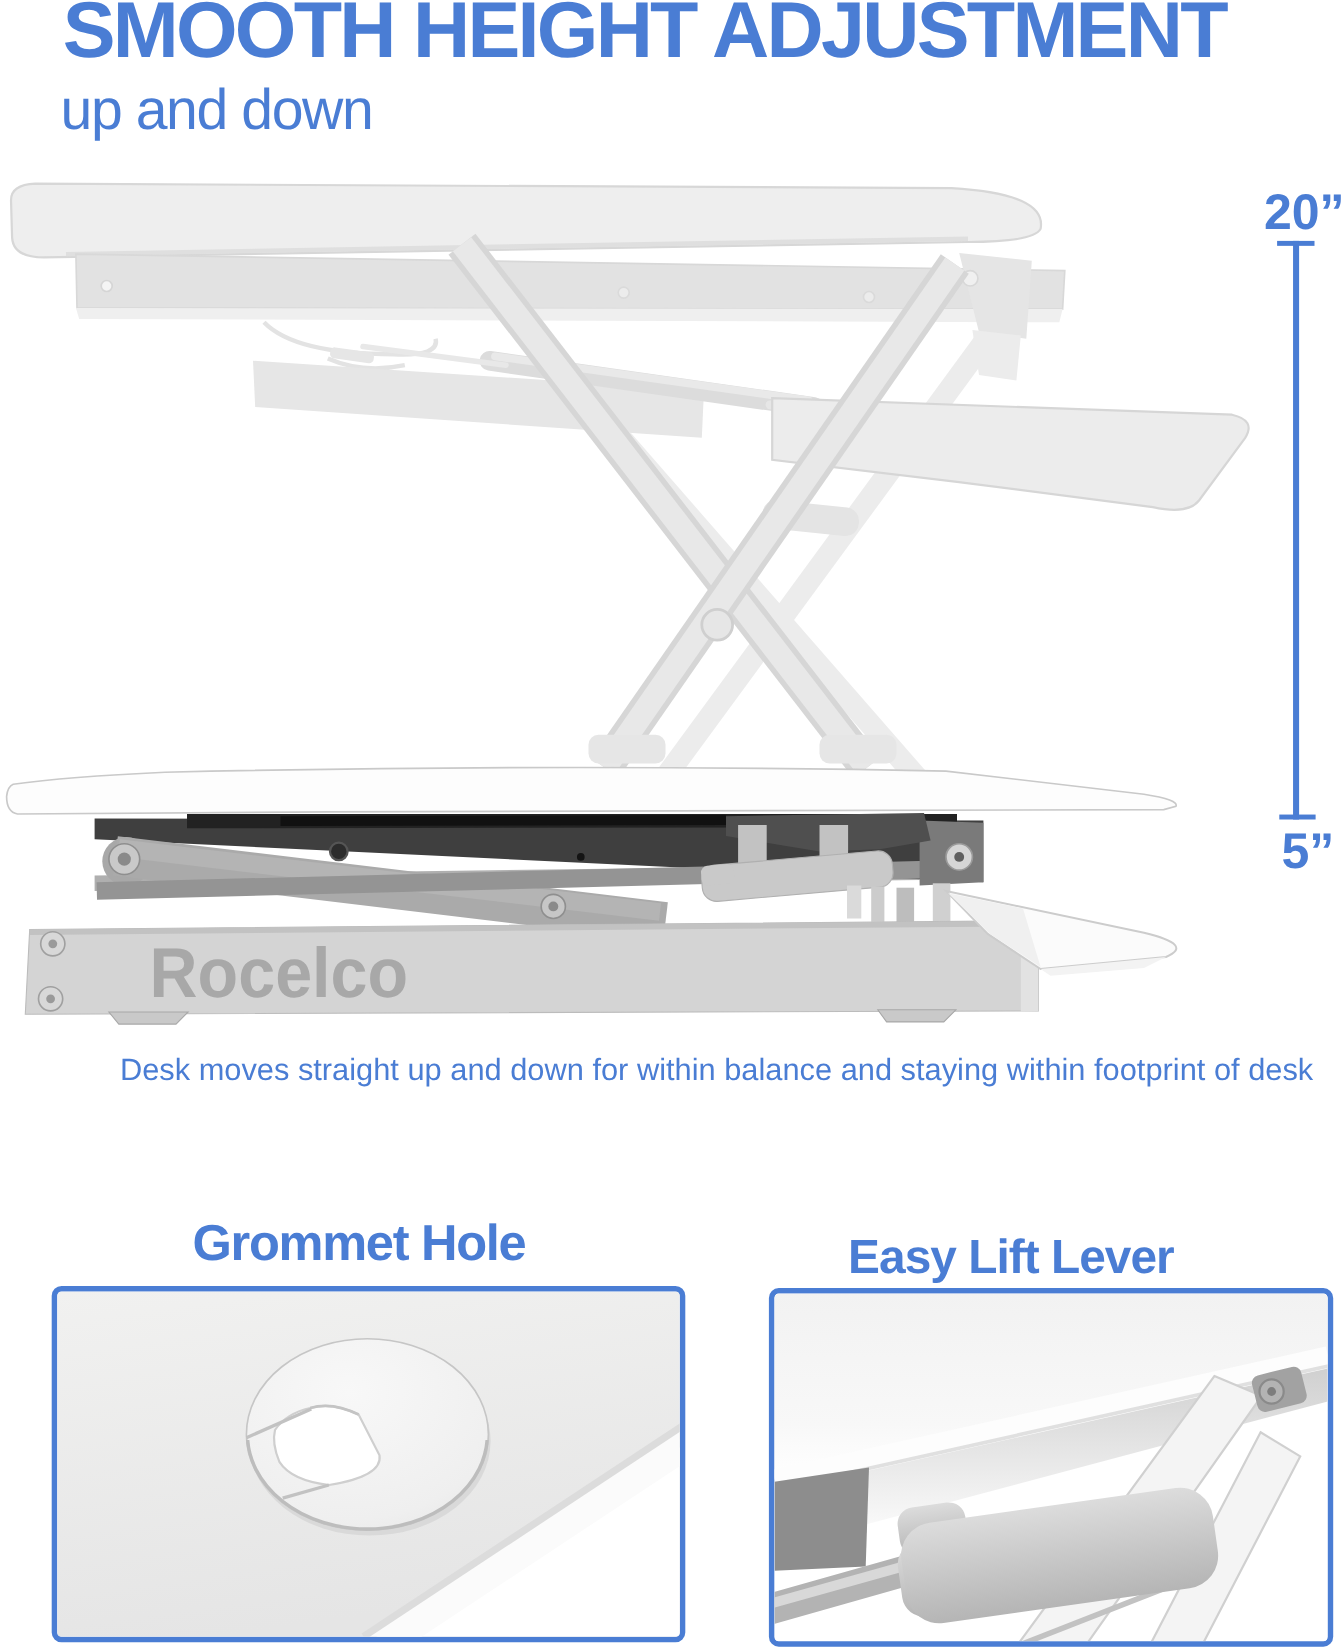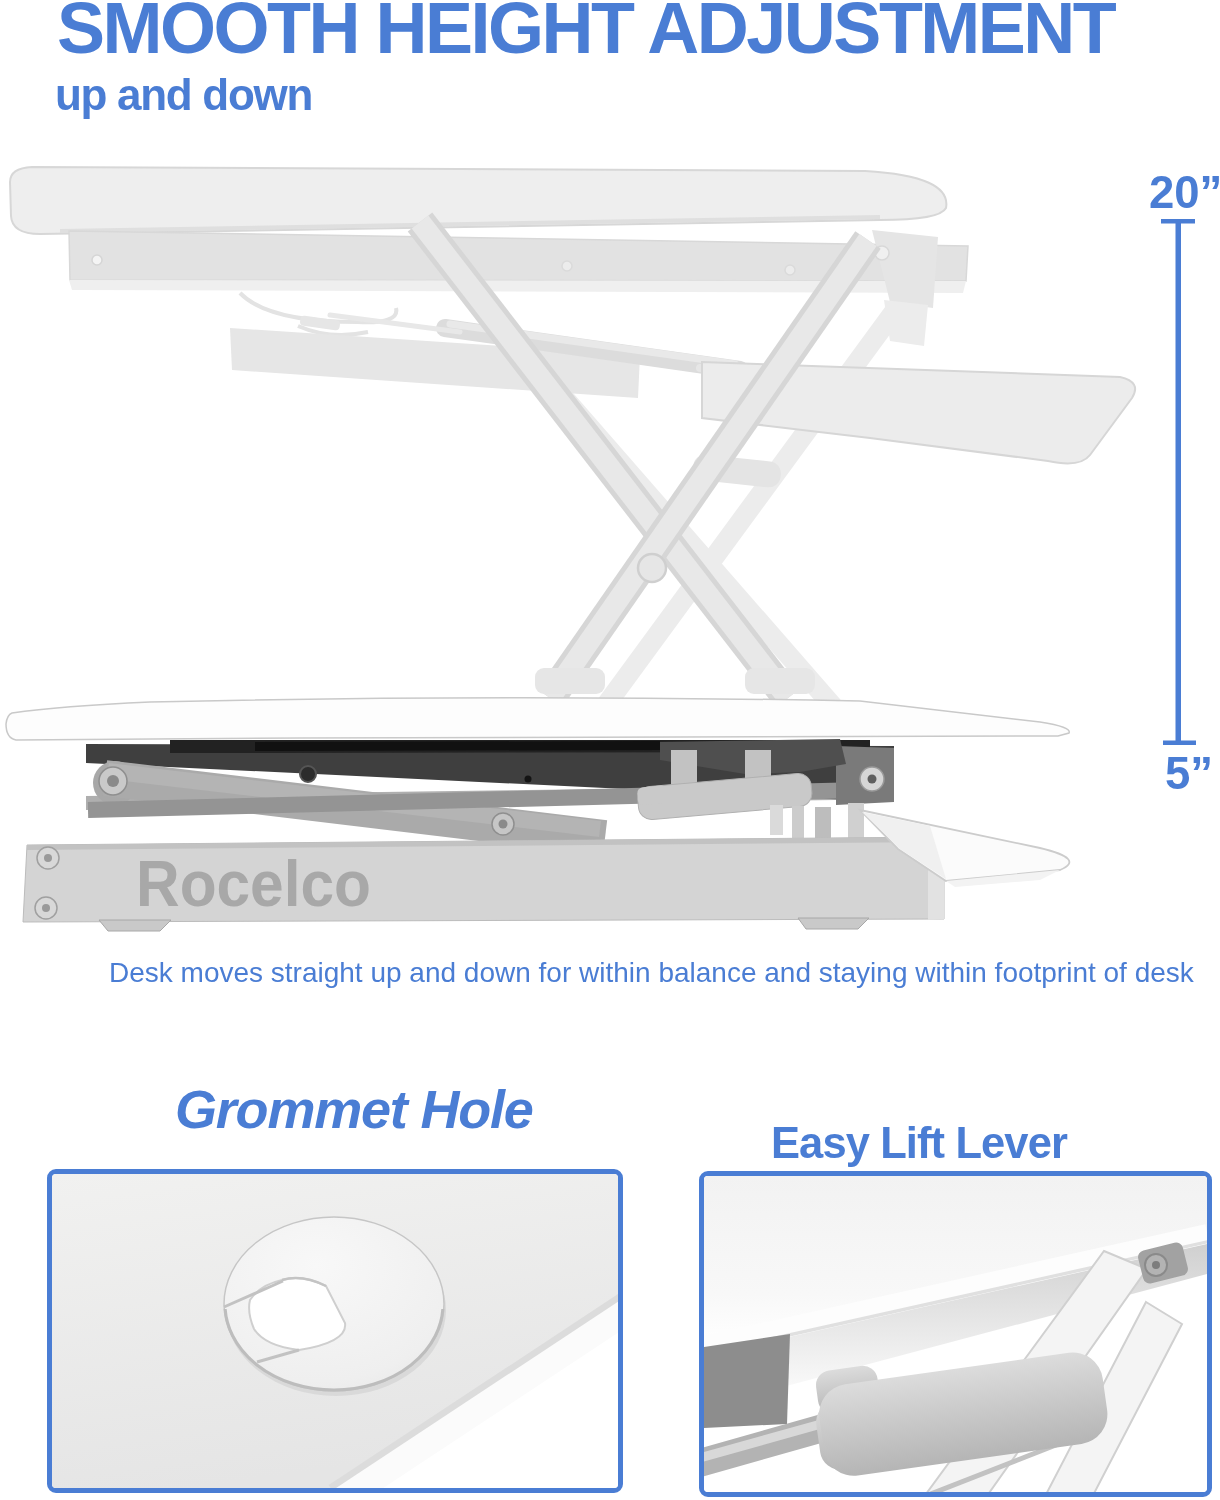--- a/index.html
+++ b/index.html
@@ -5,21 +5,21 @@
   html,body{margin:0;padding:0;background:#ffffff;}
   body{width:1220px;height:1500px;position:relative;overflow:hidden;
        font-family:"Liberation Sans", sans-serif;}
   .abs{position:absolute;}
   .blue{color:#4a7dd4;}
 </style>
 </head>
 <body>
 
   <div class="abs blue" id="title" style="left:57px;top:-13px;font-size:72px;font-weight:bold;letter-spacing:-2.5px;white-space:nowrap;">SMOOTH HEIGHT ADJUSTMENT</div>
-  <div class="abs blue" id="subtitle" style="left:55px;top:70px;font-size:44px;font-weight:bold;letter-spacing:-1.3px;white-space:nowrap;">up and down</div>
+  <div class="abs blue" id="subtitle" style="left:55px;top:70px;font-size:52px;font-weight:normal;letter-spacing:-1.3px;white-space:nowrap;">up and down</div>
 
   <div class="abs blue" id="t20" style="left:1149px;top:167px;font-size:45.5px;font-weight:bold;white-space:nowrap;">20”</div>
   <div class="abs blue" id="t5" style="left:1165px;top:748px;font-size:45.5px;font-weight:bold;white-space:nowrap;">5”</div>
 
   <svg class="abs" style="left:0;top:150px;" width="1220" height="810" viewBox="0 0 1220 810">
 
     <g id="ghost">
 
       <line x1="470" y1="140" x2="845" y2="570" stroke="#ececec" stroke-width="20"></line>
       <line x1="910" y1="140" x2="595" y2="570" stroke="#ececec" stroke-width="20"></line>
@@ -126,21 +126,21 @@
 
     <g id="measure" fill="#4a7dd4">
       <rect x="1175.5" y="69" width="5.5" height="526"></rect>
       <rect x="1161" y="69" width="34" height="4.5"></rect>
       <rect x="1163" y="590.5" width="33" height="4.5"></rect>
     </g>
   </svg>
 
   <div class="abs blue" id="caption" style="left:109px;top:957px;font-size:28px;white-space:nowrap;">Desk moves straight up and down for within balance and staying within footprint of desk</div>
 
-  <div class="abs blue" id="tgrommet" style="left:175px;top:1078px;font-size:54px;font-weight:bold;letter-spacing:-1.2px;white-space:nowrap;font-style:italic;">Grommet Hole</div>
+  <div class="abs blue" id="tgrommet" style="left:175px;top:1102px;font-size:46px;font-weight:bold;letter-spacing:-1.2px;white-space:nowrap;">Grommet Hole</div>
   <div class="abs blue" id="tlever" style="left:771px;top:1119px;font-size:43.5px;font-weight:bold;letter-spacing:-0.9px;white-space:nowrap;">Easy Lift Lever</div>
 
   <div class="abs" style="left:47px;top:1169px;width:576px;height:324px;border:5px solid #4a7dd4;border-radius:9px;box-sizing:border-box;overflow:hidden;background:#ffffff;">
     <svg width="566" height="314" viewBox="0 0 566 314">
       <defs>
         <linearGradient id="gsurf" x1="0" y1="0" x2="0.25" y2="1">
           <stop offset="0" stop-color="#f1f1f0"></stop>
           <stop offset="1" stop-color="#e5e5e5"></stop>
         </linearGradient>
         <radialGradient id="gdisc" cx="0.42" cy="0.28" r="0.95">

